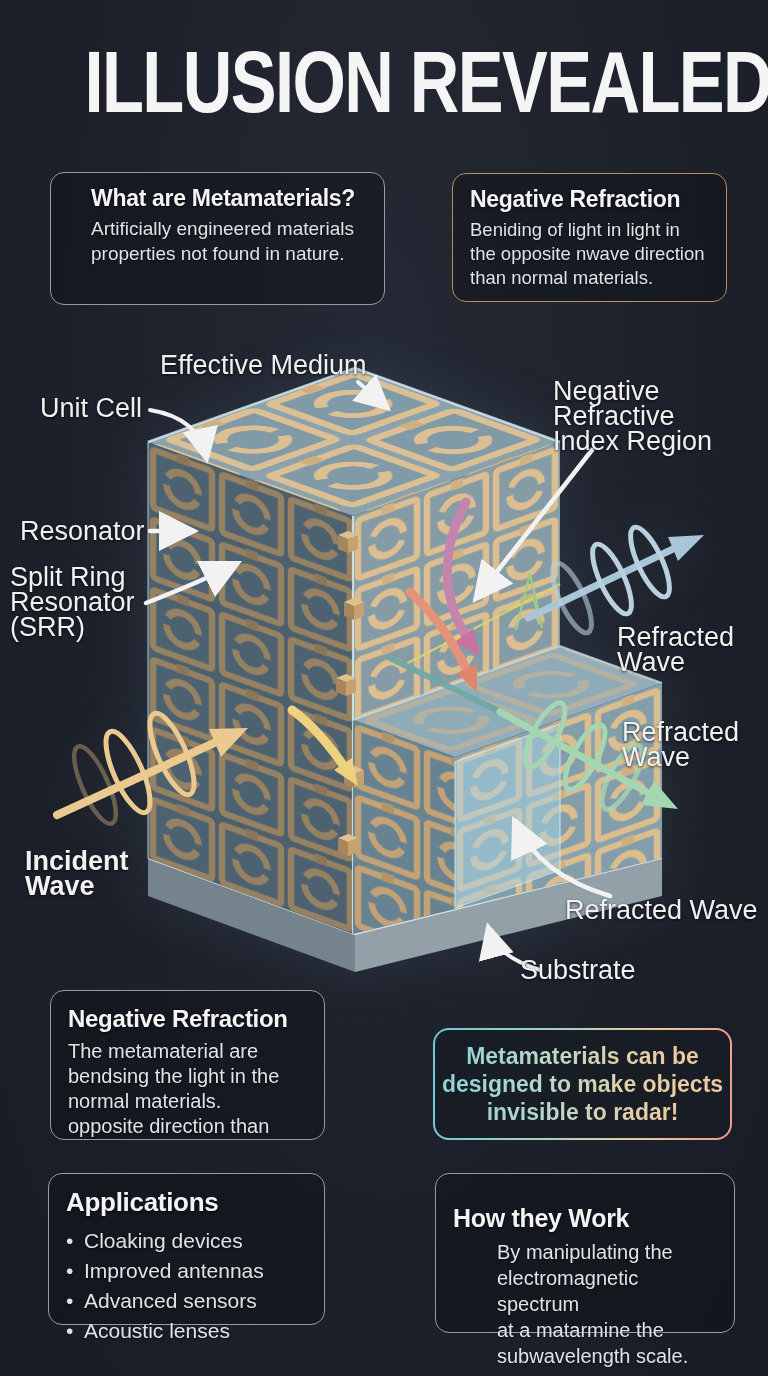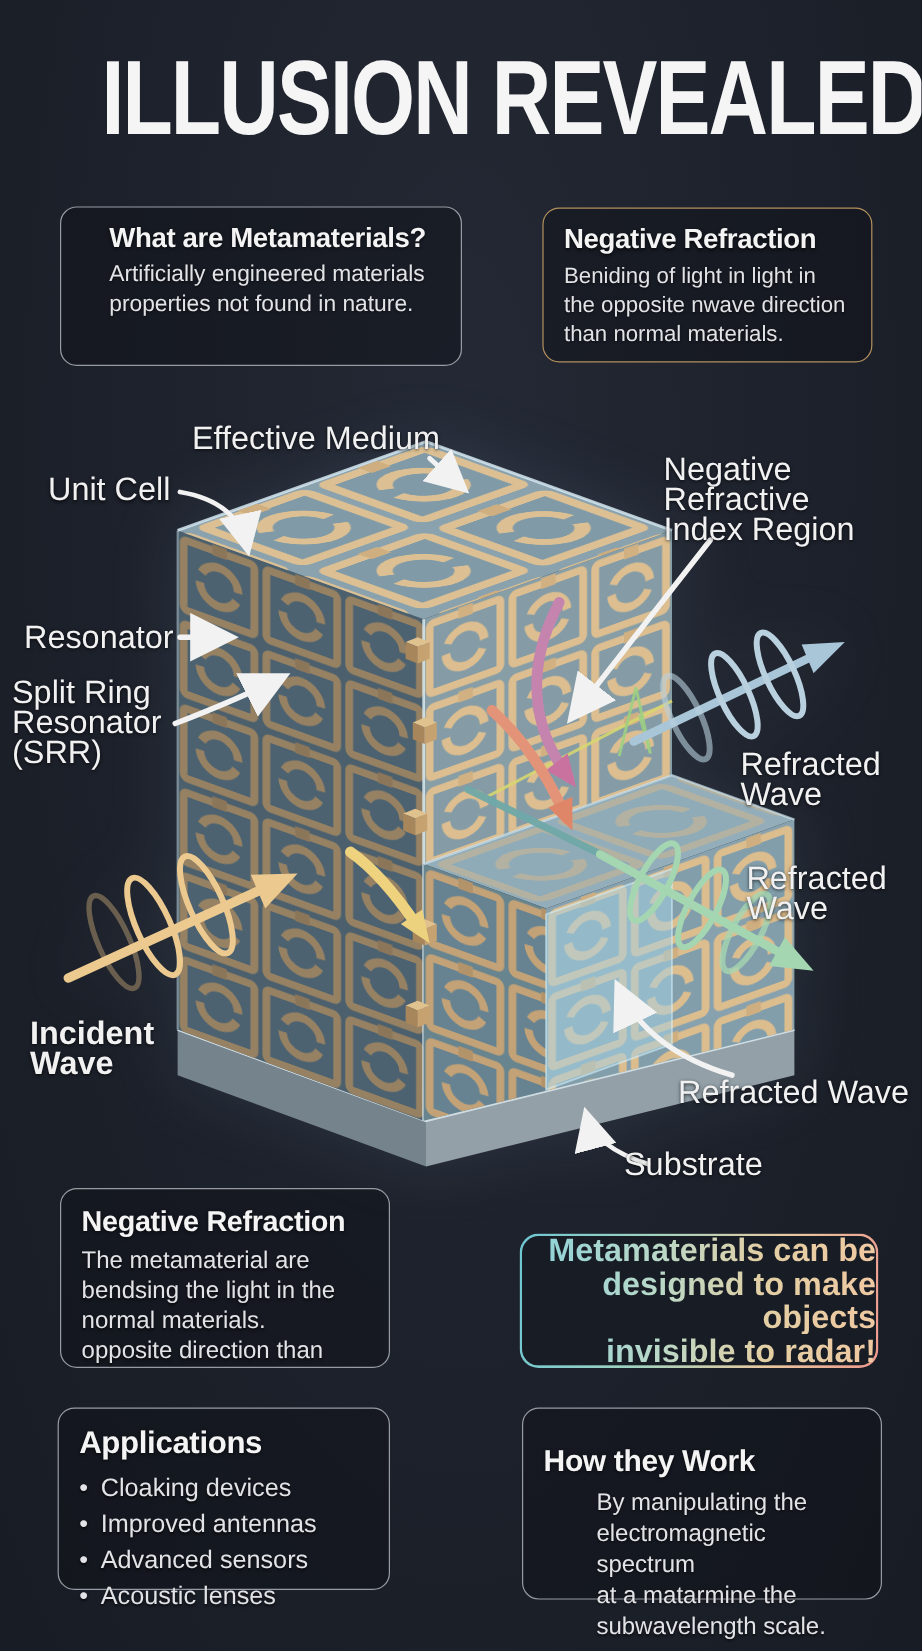--- a/index.html
+++ b/index.html
@@ -38,23 +38,23 @@
   #box-how .bline{font-size:20px;line-height:26px;margin-left:44px;}
   
   #callout{
     position:absolute;left:433px;top:1028px;width:299px;height:112px;box-sizing:border-box;
     border:2.5px solid transparent;border-radius:16px;
     background:linear-gradient(#181d25,#181d25) padding-box,
                linear-gradient(100deg,#6ec7d3 0%,#9fd3c0 35%,#e8c9a0 70%,#ef9a8e 100%) border-box;
     display:flex;flex-direction:column;justify-content:center;text-align:center;
   }
   .callout-line{
-    font-size:27px;line-height:28px;font-weight:bold;
+    font-size:23px;line-height:28px;font-weight:bold;
     background:linear-gradient(95deg,#8fd2d8 5%,#b9d8c8 38%,#e3cfa4 68%,#eec9a2 95%);
-    -webkit-background-clip:text;background-clip:text;color:transparent;text-align:right;
+    -webkit-background-clip:text;background-clip:text;color:transparent;
   }
   
   .dlabel{
     position:absolute;color:#f1f1f2;font-size:27px;line-height:25px;text-align:left;
     text-shadow:0 1px 3px rgba(0,0,0,.75);white-space:nowrap;z-index:3;
   }
   #diagram-svg{position:absolute;left:0;top:330px;z-index:1;
     filter:drop-shadow(0 0 28px rgba(140,180,205,0.12));}
 </style>
 </head>

